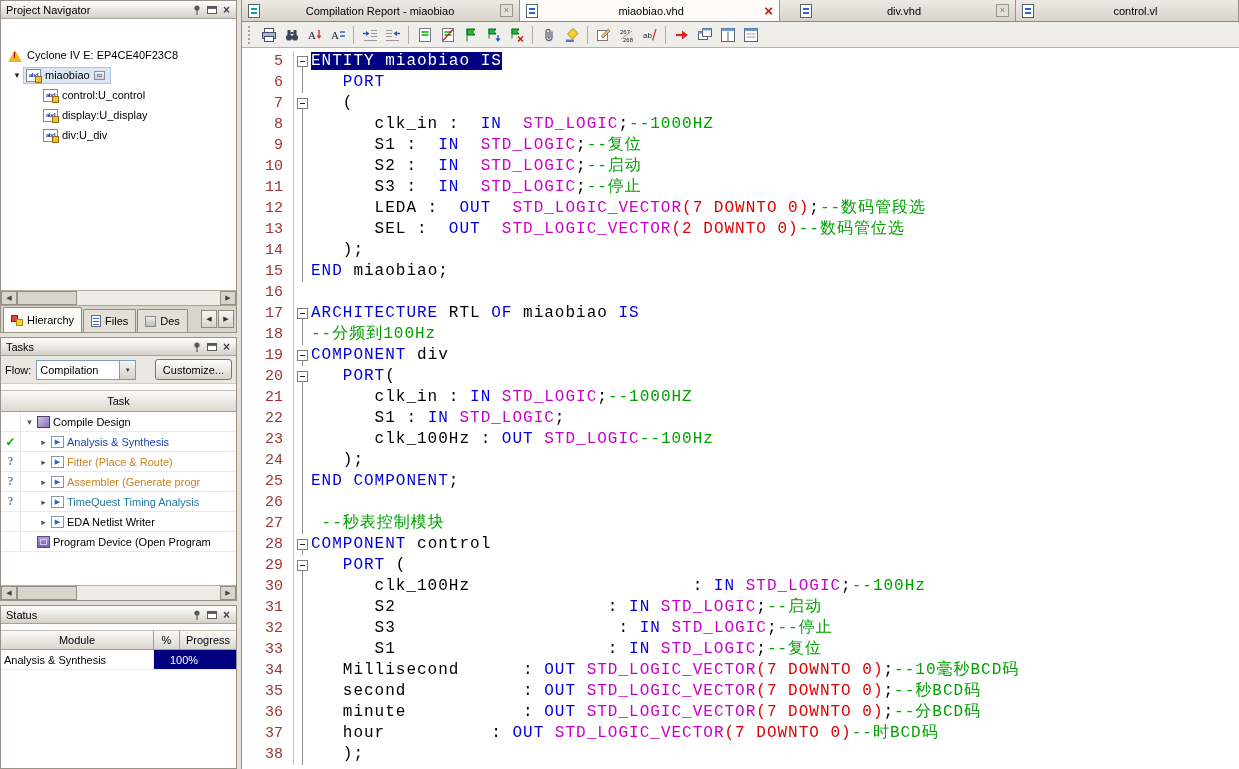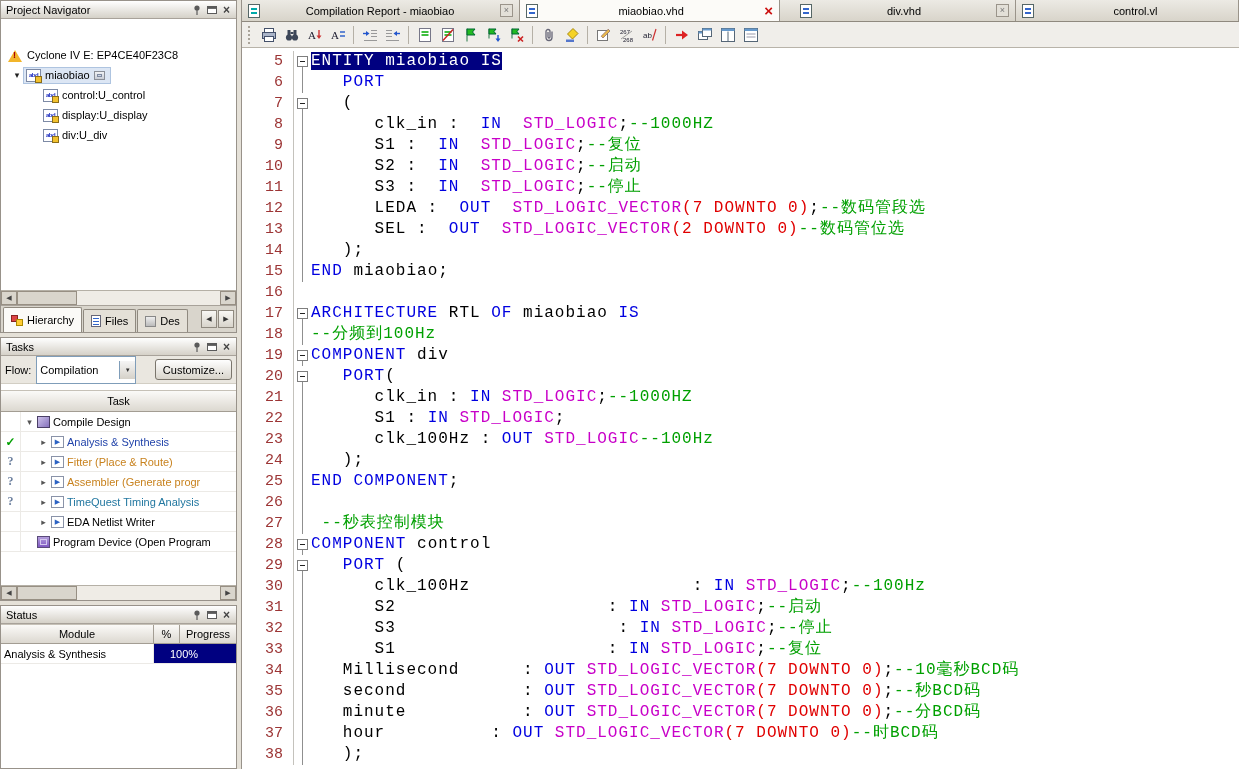--- a/index.html
+++ b/index.html
@@ -83,40 +83,40 @@
             border-radius:2px 2px 0 0; white-space:nowrap; overflow:hidden; }
   .pn-tab.active { background:#fbfaf7; height:25px; }
   .pn-scroll { position:absolute; right:2px; bottom:4px; display:flex; }
   .pn-scroll .sb { width:16px; height:18px; border:1px solid #8f897f; margin-left:1px;
                    background:linear-gradient(#f8f7f4,#d8d4cb); font-size:7px; color:#333;
                    display:flex; align-items:center; justify-content:center; }
 
   
   .flow-row { flex:none; height:28px; display:flex; align-items:center; gap:5px; padding:0 4px;
               background:#eae7e0; border-bottom:1px solid #d2cec4; }
-  .combo { width:100px; height:28px; background:#fff; border:1px solid #7f9db9; display:flex;
+  .combo { width:100px; height:20px; background:#fff; border:1px solid #7f9db9; display:flex;
            align-items:center; padding-left:3px; }
   .combo .arrow { margin-left:auto; width:16px; height:18px; background:linear-gradient(#f5f5f5,#d5d1c8);
                   border-left:1px solid #7f9db9; display:flex; align-items:center; justify-content:center;
                   font-size:6px; color:#333; }
   .push-btn { margin-left:auto; height:21px; padding:0 7px; background:linear-gradient(#fefefe,#d9d5cc);
               border:1px solid #7a756c; border-radius:3px; display:flex; align-items:center; }
   .col-header { flex:none; height:22px; margin-top:6px; background:linear-gradient(#fbfaf8,#dcd8d0);
                 border-top:1px solid #c6c1b7; border-bottom:1px solid #a39d93;
                 display:flex; align-items:center; justify-content:center; }
   .task-rows { flex:1; background:#fff; overflow:hidden; }
   .task-row { height:20px; display:flex; align-items:center; border-bottom:1px solid #eceae6; white-space:nowrap; }
   .t-gutter { width:20px; flex:none; align-self:stretch; border-right:1px solid #eceae6;
               display:flex; align-items:center; justify-content:center; }
   .st-check { color:#00a000; font-weight:bold; font-size:12px; }
   .st-question { color:#6b7f9e; font-weight:bold; font-size:12px; font-family:"Liberation Serif",serif; }
   .t-exp { width:13px; flex:none; text-align:center; font-size:9px; color:#555; }
 
   
-  .status-header { display:flex; flex:none; height:20px; 
+  .status-header { display:flex; flex:none; height:20px; margin-top:6px;
                    background:linear-gradient(#fbfaf8,#dcd8d0); border-top:1px solid #c6c1b7;
                    border-bottom:1px solid #a39d93; }
   .sh-cell { display:flex; align-items:center; justify-content:center; border-right:1px solid #a39d93; }
   .sh-module { width:153px; } .sh-pct { width:26px; } .sh-progress { flex:1; border-right:none; }
   .status-row { height:20px; display:flex; border-bottom:1px solid #eceae6; background:#fff; }
   .sr-module { width:153px; flex:none; display:flex; align-items:center; padding-left:3px; border-right:1px solid #eceae6; }
   .sr-bar { flex:1; color:#fff; display:flex; align-items:center; padding-left:16px; }
   .status-rest { flex:1; background:#fff; }
 
   

